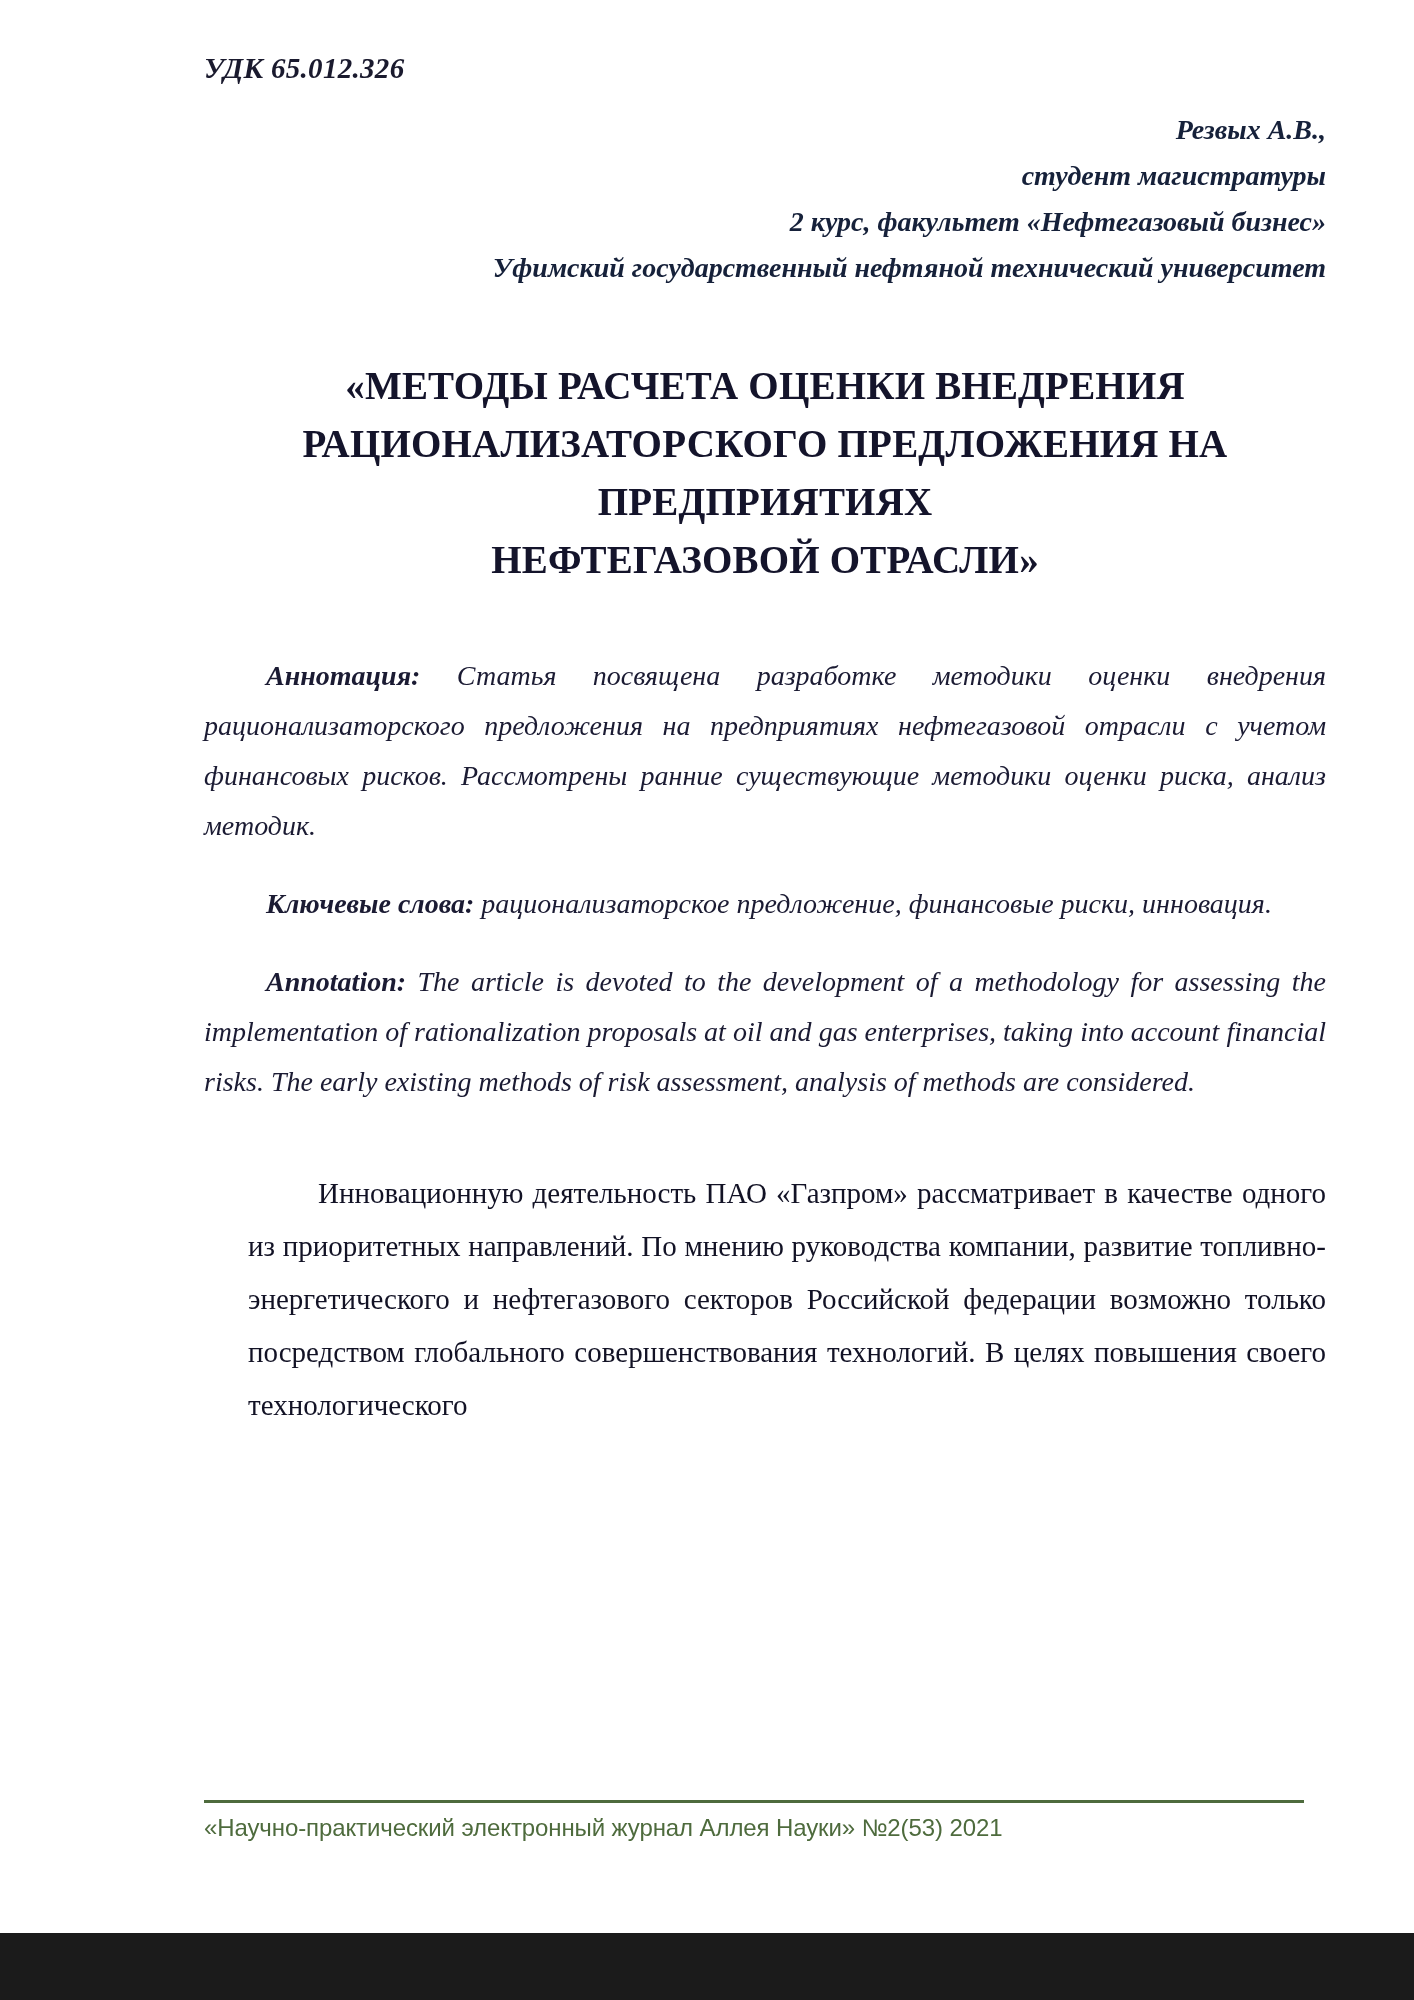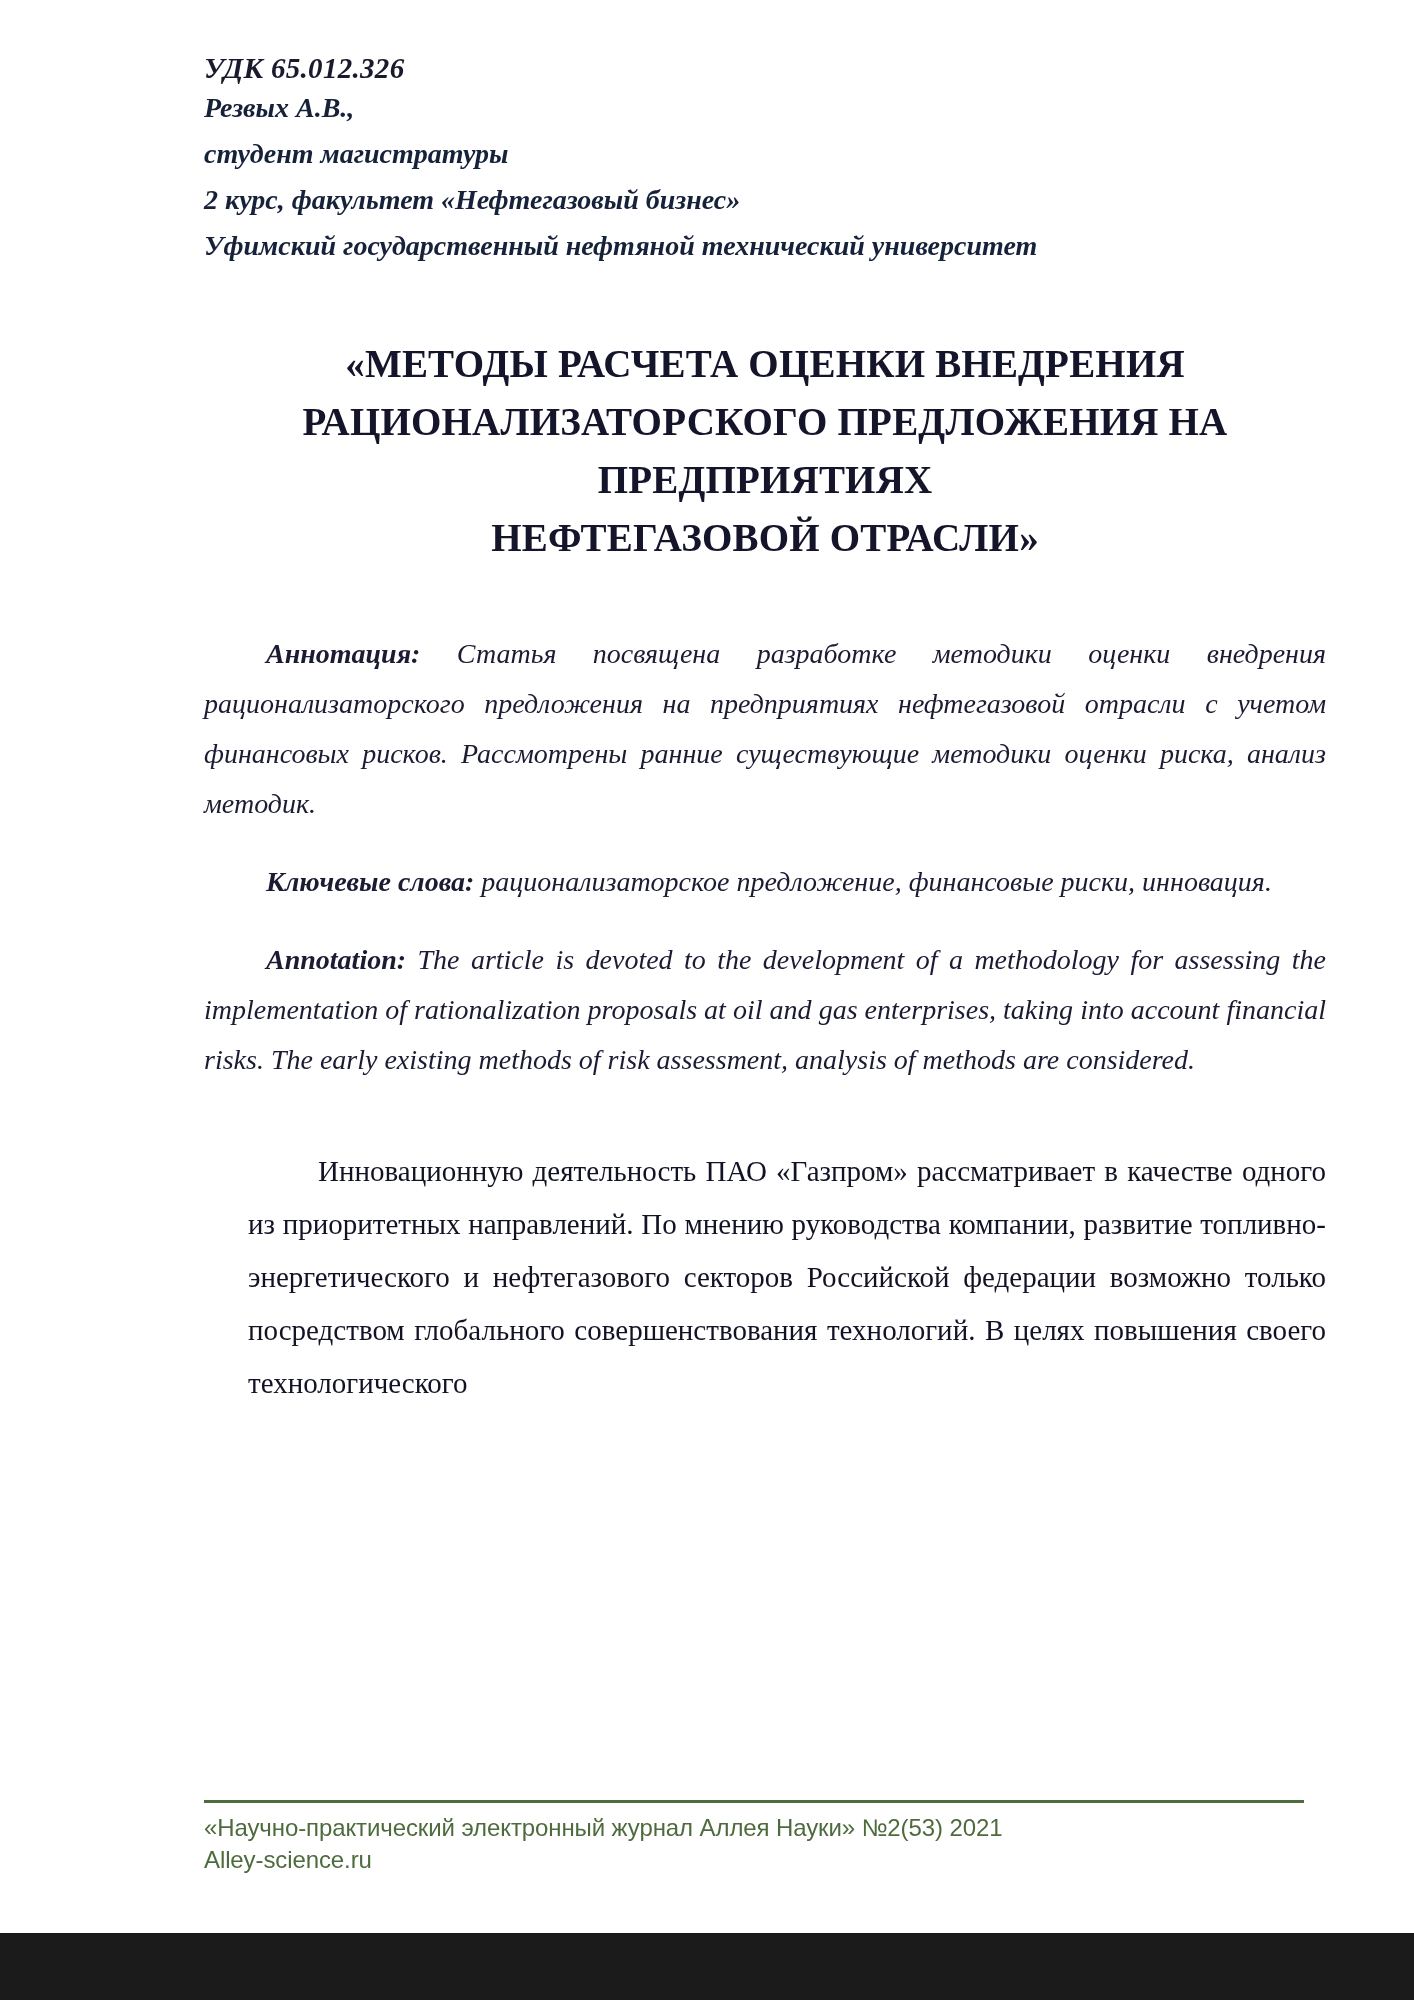--- a/index.html
+++ b/index.html
@@ -45,21 +45,22 @@
     font-style: italic;
     font-weight: bold;
     font-size: 29px;
     color: #1a1a2e;
     margin-top: 52px;
     letter-spacing: 0.3px;
   }
 
   
   .authors {
-    text-align: left;
+    margin-top: 22px;
+    text-align: right;
     font-family: "Liberation Serif", "DejaVu Serif", serif;
     font-style: italic;
     font-weight: bold;
     font-size: 28px;
     color: #16213a;
     line-height: 46px;
   }
   .authors div { white-space: nowrap; }
 
   
@@ -155,18 +156,17 @@
       <p class="abstract tight"><b>Annotation:</b><span> The article is devoted to the development of a methodology for assessing the implementation of rationalization proposals at oil and gas enterprises, taking into account financial risks. The early existing methods of risk assessment, analysis of methods are considered.</span></p>
 
 
       <p class="body-par">Инновационную деятельность ПАО «Газпром» рассматривает в качестве одного из приоритетных направлений. По мнению руководства компании, развитие топливно-энергетического и нефтегазового секторов Российской федерации возможно только посредством глобального совершенствования технологий. В целях повышения своего технологического</p>
 
     </div>
 
     <div class="footer">
       <div class="footer-rule"></div>
       <div class="footer-line">«Научно-практический электронный журнал Аллея Науки» №2(53) 2021</div>
-      <div class="footer-line">Alley-science.ru</div>
     </div>
   </div>
 
   <div class="bottom-strip"></div>
 </div>
 
 </body></html>

